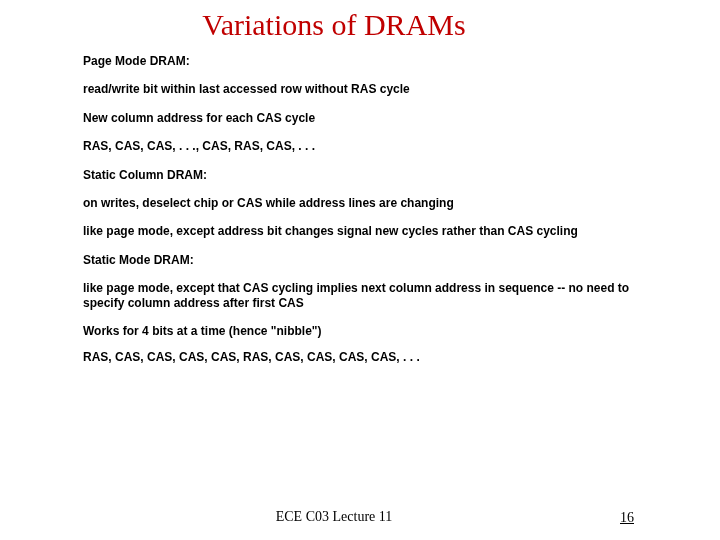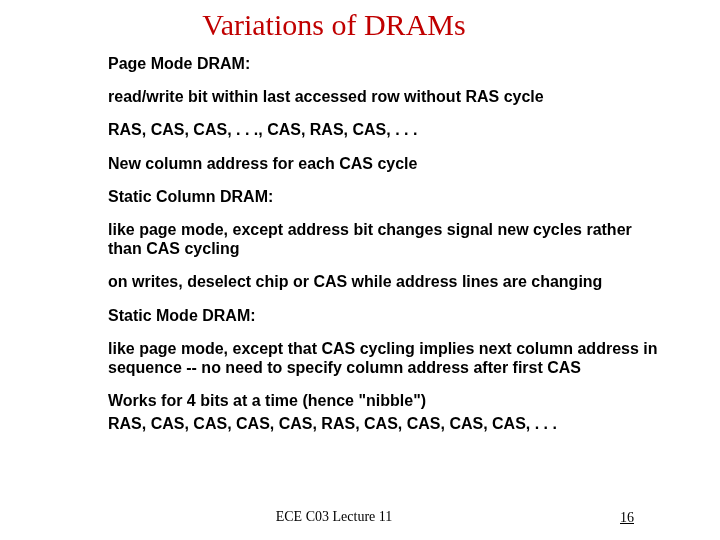--- a/index.html
+++ b/index.html
@@ -25,23 +25,23 @@
     width: 100%;
     text-align: center;
     color: #c00000;
     font-family: "Times New Roman", Times, serif;
     font-size: 30px;
     font-weight: 400;
   }
   .body {
     position: absolute;
     top: 54px;
-    left: 108px;
+    left: 83px;
     width: 560px;
-    font-size: 16px;
+    font-size: 12px;
     line-height: 1.2;
     font-weight: bold;
   }
   .body p {
     margin: 0 0 14px 0;
   }
   .section {
     margin-left: 0;
   }
   .indent1 {
@@ -71,30 +71,30 @@
 <body>
 
 <div class="slide">
 
   <div class="title">Variations of DRAMs</div>
 
   <div class="body">
 
     <p class="section">Page Mode DRAM:</p>
     <p class="indent1">read/write bit within last accessed row without RAS cycle</p>
+    <p class="indent1">New column address for each CAS cycle</p>
     <p class="indent1">RAS, CAS, CAS, . . ., CAS, RAS, CAS, . . .</p>
-    <p class="indent1">New column address for each CAS cycle</p>
 
     <p class="section">Static Column DRAM:</p>
+    <p class="indent1">on writes, deselect chip or CAS while address lines are changing</p>
     <p class="indent1">like page mode, except address bit changes signal new cycles rather than CAS cycling</p>
-    <p class="indent1">on writes, deselect chip or CAS while address lines are changing</p>
 
     <p class="section">Static Mode DRAM:</p>
     <p class="indent1">like page mode, except that CAS cycling implies next column address in sequence -- no need to specify column address after first CAS</p>
-    <p class="indent1" style="margin-bottom:4px">Works for 4 bits at a time (hence "nibble")</p>
+    <p class="indent1" style="margin-bottom:12px">Works for 4 bits at a time (hence "nibble")</p>
     <p class="indent1">RAS, CAS, CAS, CAS, CAS, RAS, CAS, CAS, CAS, CAS, . . .</p>
 
   </div>
 
   <div class="footer-center">ECE C03 Lecture 11</div>
   <div class="footer-right">16</div>
 
 </div>
 
 </body></html>

